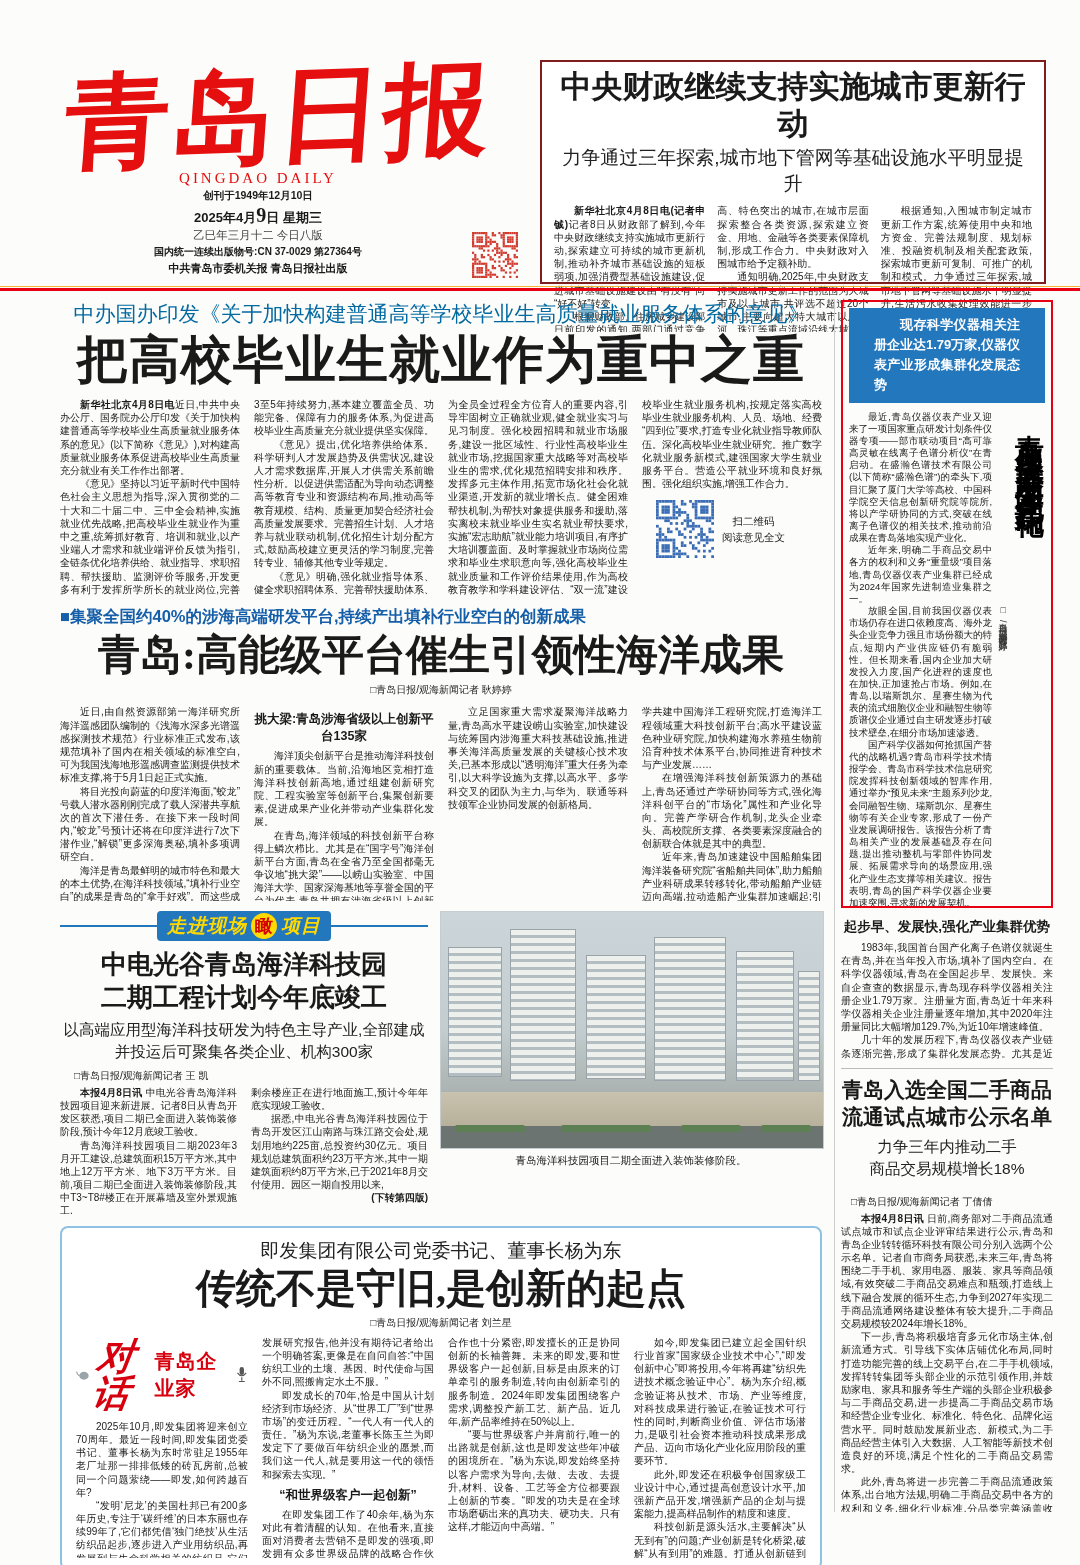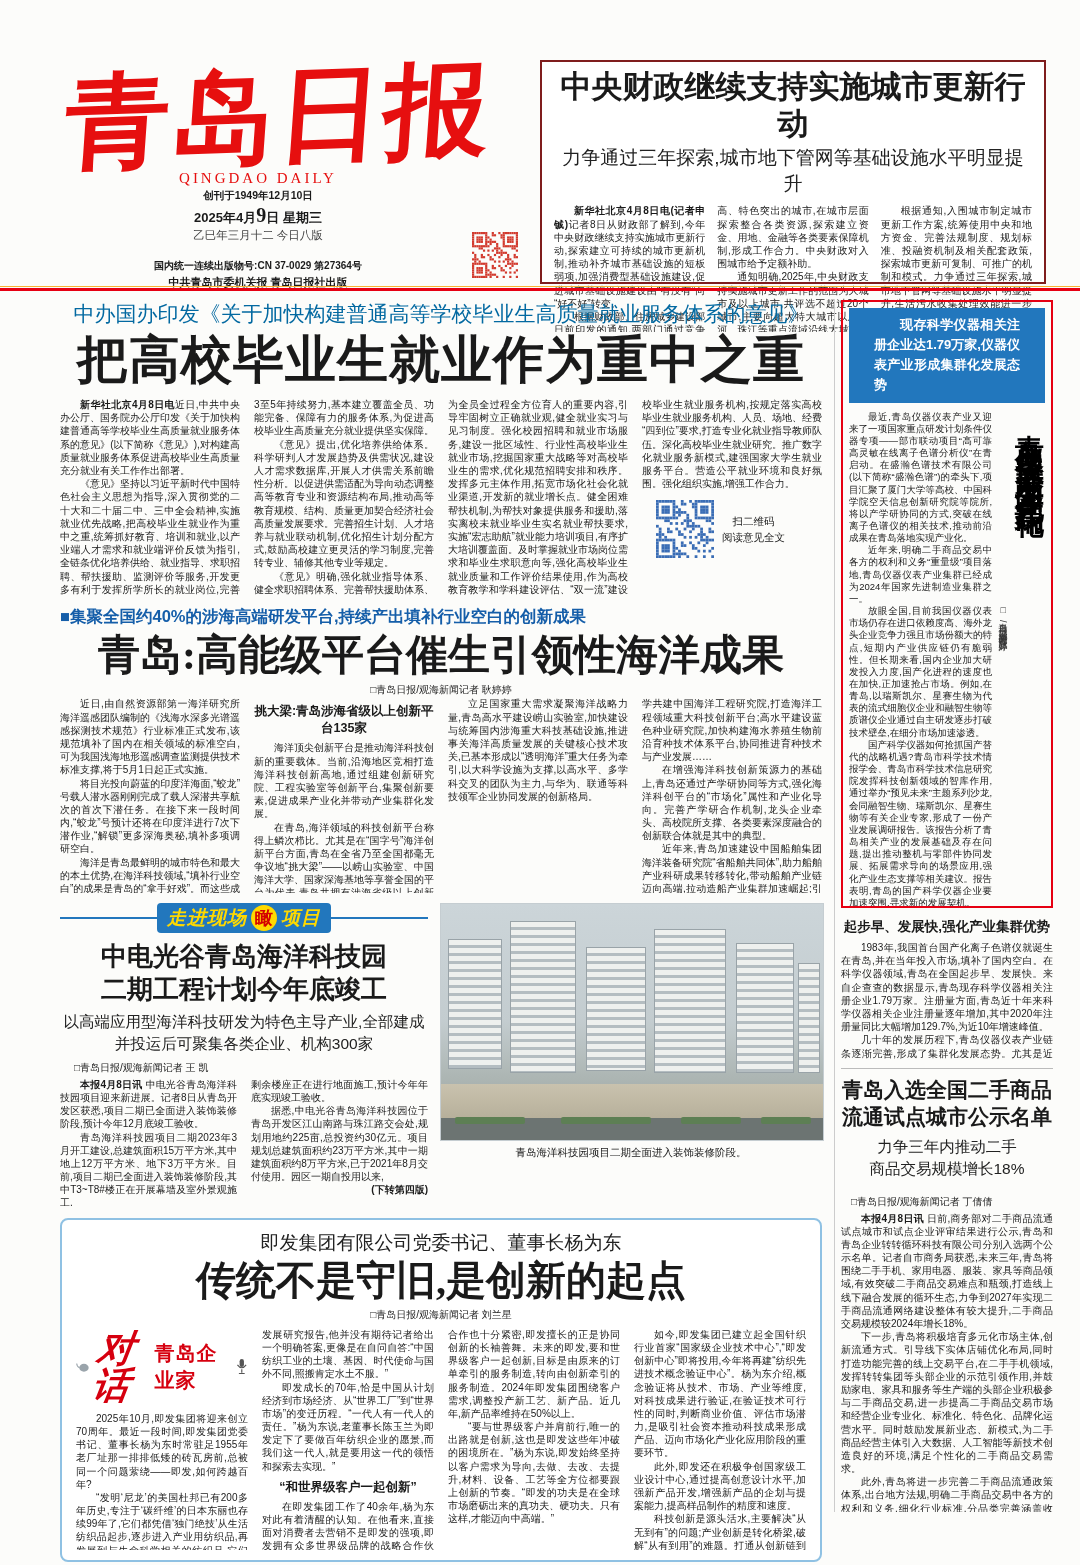--- a/index.html
+++ b/index.html
@@ -10,21 +10,21 @@
   .masthead{width:468px;position:relative;}
   .brand{font-family:"Liberation Serif",serif;font-weight:900;color:#e60f0f;
          font-size:104px;line-height:1.0;letter-spacing:2px;transform:skewX(-6deg) rotate(-2deg);
          white-space:nowrap;margin:4px 0 0 8px;}
   .mast-info{ text-align:center;width:400px;margin-top:2px;}
   .eng{color:#e60f0f;font-weight:normal;font-size:15px;letter-spacing:3px;font-family:"Liberation Serif",serif;}
   .mi1{font-size:10.5px;font-weight:bold;margin-top:2px;}
   .mi2{font-size:13px;font-weight:bold;margin-top:1px;}
   .mi2 .big9{font-size:20px;font-family:"Liberation Serif",serif;}
   .mi3{font-size:11.5px;color:#444;margin-top:1px;}
-  .mi4{font-size:10px;font-weight:bold;margin-top:16px;}
+  .mi4{font-size:10px;font-weight:bold;margin-top:2px;}
   .mi5{font-size:11px;font-weight:bold;margin-top:2px;}
   .mast-qr{position:absolute;right:8px;bottom:6px;width:46px;height:46px;}
   .redrule{position:absolute;left:0;top:288px;width:1080px;height:3px;background:#e60012;}
   .redrule:before{content:"";position:absolute;top:-2px;left:0;width:100%;height:1px;background:#f9b233;}
   
   .toparticle{flex:1;margin-left:14px;border:2px solid #7f1d1d;padding:6px 12px 4px;background:#fff;}
   .ta-h1{font-family:"Liberation Serif",serif;font-weight:900;font-size:31px;text-align:center;line-height:1.2;}
   .ta-h2{font-size:19px;text-align:center;margin-top:3px;color:#222;}
   .ta-body{display:flex;gap:12px;margin-top:7px;height:128px;overflow:hidden;}
   .ta-body .col{flex:1;}
@@ -41,21 +41,21 @@
   .lead-kicker{text-align:center;font-size:21px;color:#0369a1;}
   .lead-h1{font-family:"Liberation Serif",serif;font-weight:900;font-size:51px;text-align:center;
            line-height:1.1;margin-top:4px;letter-spacing:1px;}
   .colbody{display:flex;gap:14px;margin-top:10px;overflow:hidden;}
   .colbody .col{flex:1;}
   .lead-body{height:198px;}
   .ocean{margin-top:10px;}
   .ocean-kicker{color:#155ea9;font-weight:bold;font-size:16.5px;}
   .ocean-h1{font-family:"Liberation Serif",serif;font-weight:900;font-size:42px;text-align:center;line-height:1.15;margin-top:3px;}
   .byline{text-align:center;font-size:10px;color:#222;margin-top:4px;}
-  .ocean-body{height:196px;margin-top:0;}
+  .ocean-body{height:196px;margin-top:8px;}
   
   .midrow{display:flex;margin-top:10px;}
   .project{width:368px;}
   .kan-row{display:flex;align-items:center;}
   .kan-line{flex:1;height:2px;background:#2277bd;}
   .kan-badge{display:flex;align-items:center;background:#2277bd;border-radius:4px;padding:2px 10px;gap:4px;}
   .kan-t{color:#ffd900;font-weight:900;font-size:19px;font-style:italic;letter-spacing:1px;}
   .kan-circle{width:26px;height:26px;border-radius:50%;background:#ffd900;color:#d40000;font-weight:900;
               font-size:18px;display:flex;align-items:center;justify-content:center;font-family:"Liberation Serif",serif;}
   .prj-h1{font-family:"Liberation Serif",serif;font-weight:900;font-size:26px;text-align:center;line-height:1.25;margin-top:8px;}

